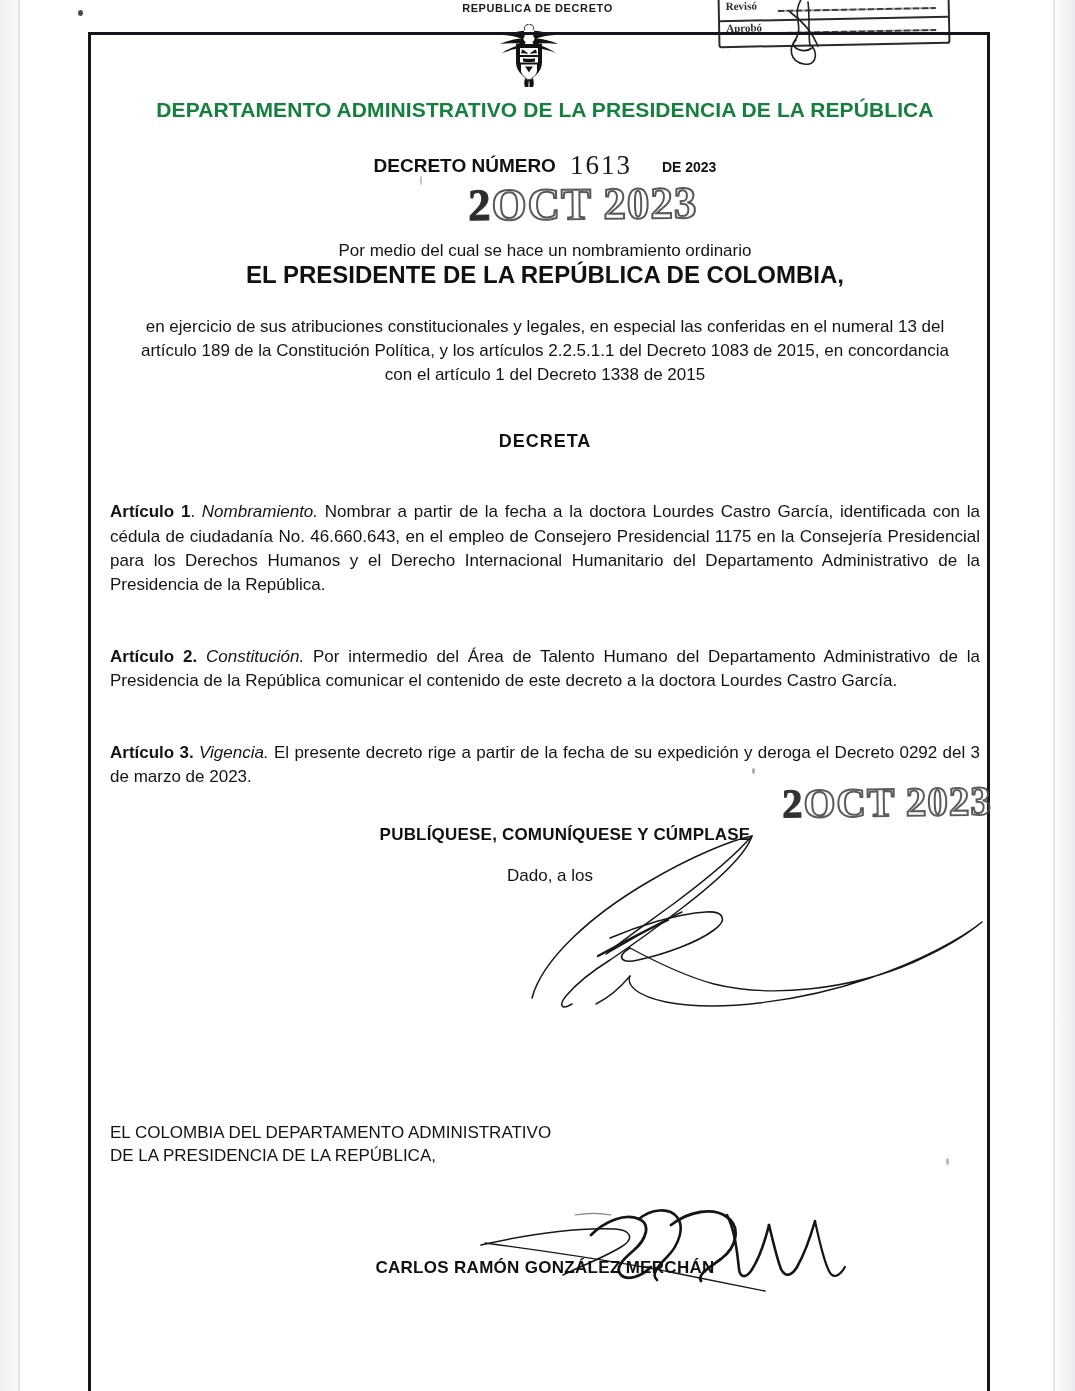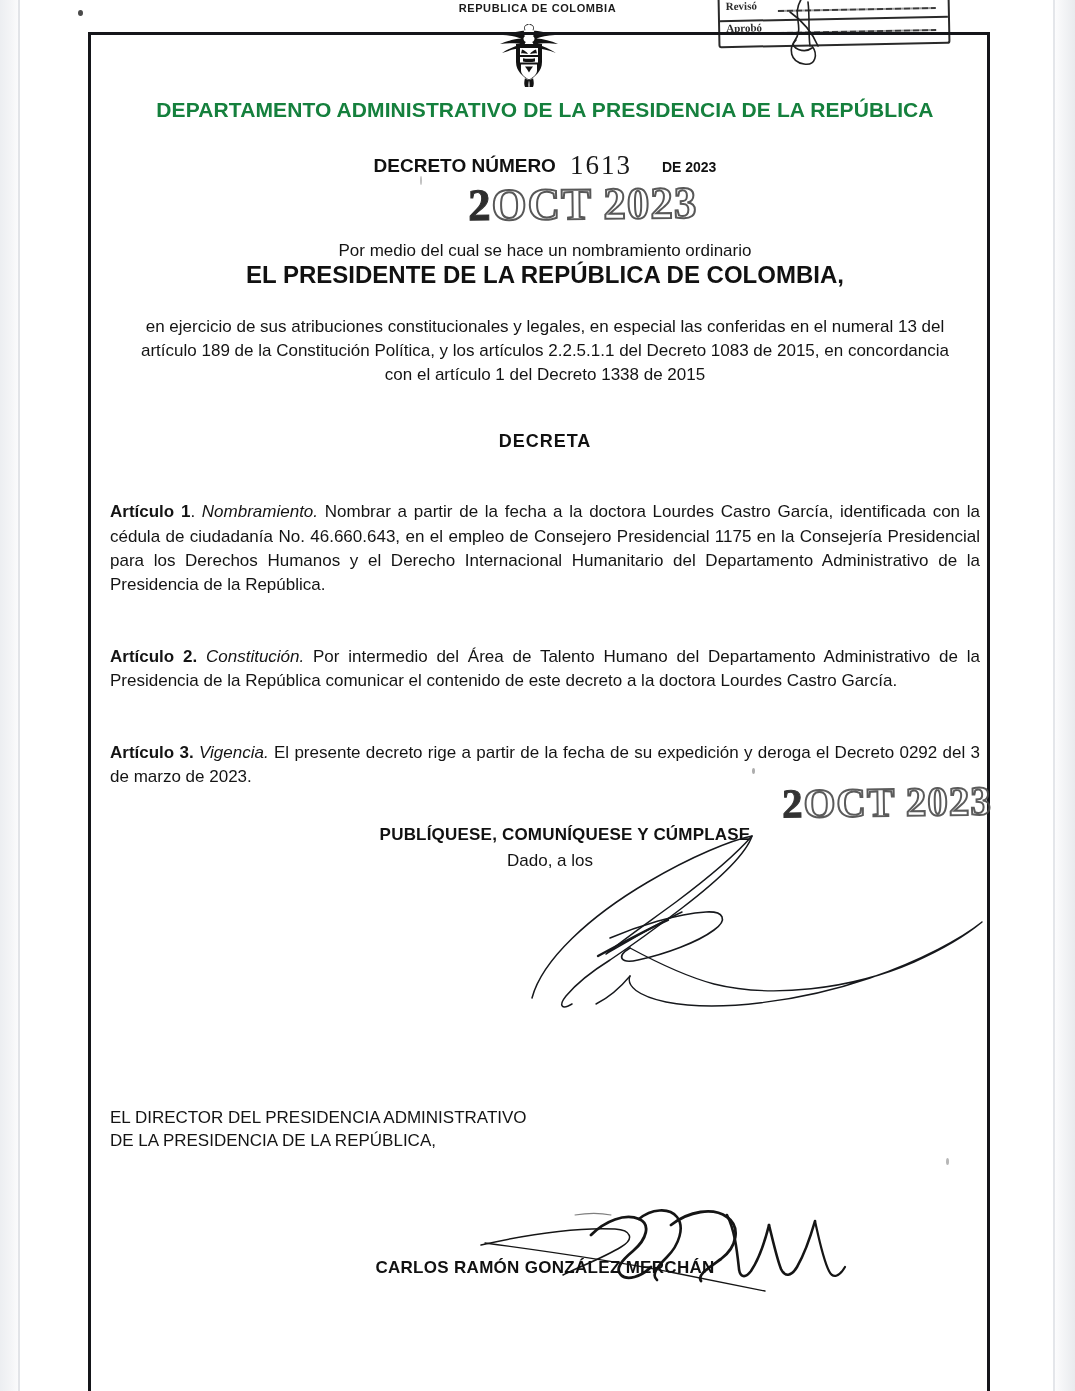--- a/index.html
+++ b/index.html
@@ -248,21 +248,21 @@
     position: relative;
   }
   .closing-formula {
     font-size: 17px;
     font-weight: 700;
     color: #111;
     letter-spacing: 0.2px;
     padding-left: 40px;
   }
   .closing-dado {
-    margin-top: 6px;
+    margin-top: 21px;
     font-size: 17px;
     color: #141414;
     padding-left: 10px;
   }
 
   
   #signature-president {
     position: absolute;
     left: 470px;
     top: 820px;
@@ -313,21 +313,21 @@
   <div class="edge-strip-left-seam"></div>
   <div class="edge-strip-right"></div>
   <div class="edge-strip-right-seam"></div>
 
   <div class="speck" style="left:78px;top:10px;width:5px;height:6px;"></div>
   <div class="speck" style="left:752px;top:768px;width:3px;height:6px;opacity:.45;"></div>
   <div class="speck" style="left:946px;top:1158px;width:3px;height:7px;opacity:.4;"></div>
   <div class="speck" style="left:420px;top:176px;width:2px;height:9px;opacity:.35;"></div>
 
   <div class="letterhead">
-    <div class="country-line">REPUBLICA DE COLOMBIA</div>
+    <div class="country-line">REPUBLICA DE DECRETO</div>
     <div class="rule-left"></div>
     <div class="rule-right"></div>
 
     <div class="crest">
       <svg viewBox="0 0 80 72" width="80" height="72" aria-hidden="true">
         <g fill="#121212">
 
           <path d="M40 6c-3 0-5 2-5 4 0 1 .5 2 1.3 2.6C30 13 22 15 14 17c8 .5 14 1.8 18.5 3.6C26 21 18 23 11 26c9-1 16-1 21.5.2C26 28 19 31 13 35c8-3 15-4.6 20.5-4.4-2 1.4-3.6 3-4.6 4.6 3-2 6.4-3.3 9.6-3.6v-2.2c-1.6-.4-2.8-1.6-2.8-3 0-1 .5-1.8 1.2-2.4-1.4-.6-2.4-1.8-2.4-3.2 0-1.2.7-2.2 1.7-2.8-1-.7-1.7-1.8-1.7-3 0-1.3.8-2.5 2-3.1-.5-.5-.8-1.2-.8-2 0-1.7 1.6-3 3.3-3z"></path>
           <path d="M40 6c3 0 5 2 5 4 0 1-.5 2-1.3 2.6C50 13 58 15 66 17c-8 .5-14 1.8-18.5 3.6C54 21 62 23 69 26c-9-1-16-1-21.5.2C54 28 61 31 67 35c-8-3-15-4.6-20.5-4.4 2 1.4 3.6 3 4.6 4.6-3-2-6.4-3.3-9.6-3.6v-2.2c1.6-.4 2.8-1.6 2.8-3 0-1-.5-1.8-1.2-2.4 1.4-.6 2.4-1.8 2.4-3.2 0-1.2-.7-2.2-1.7-2.8 1-.7 1.7-1.8 1.7-3 0-1.3-.8-2.5-2-3.1.5-.5.8-1.2.8-2 0-1.7-1.6-3-3.3-3z"></path>
 
@@ -401,21 +401,21 @@
     <p class="article">
       <span class="art-label">Artículo 3.</span><span> </span><span class="art-topic">Vigencia.</span><span> El presente decreto rige a partir de la fecha de su expedición y deroga el Decreto 0292 del 3 de marzo de 2023.</span>
     </p>
 
     <div class="closing-block">
       <div class="closing-formula">PUBLÍQUESE, COMUNÍQUESE Y CÚMPLASE</div>
       <div class="closing-dado">Dado, a los</div>
     </div>
 
     <div class="director-title">
-      <div>EL DIRECTOR DEL PRESIDENCIA ADMINISTRATIVO</div>
+      <div>EL COLOMBIA DEL DEPARTAMENTO ADMINISTRATIVO</div>
       <div>DE LA PRESIDENCIA DE LA REPÚBLICA,</div>
     </div>
   </div>
 
   <svg id="signature-president" viewBox="0 0 520 210" aria-hidden="true">
     <g fill="none" stroke="#16181c" stroke-linecap="round" stroke-linejoin="round">
       <path stroke-width="1.5" d="M62 178 C 72 140, 120 96, 178 62 C 222 36, 262 20, 282 16 C 268 32, 238 58, 206 82 C 176 104, 150 122, 136 134 C 150 126, 186 104, 212 92"></path>
       <path stroke-width="1.5" d="M282 16 C 276 34, 246 62, 212 88 C 186 108, 158 128, 140 140 C 124 150, 106 164, 96 176 C 88 186, 92 190, 102 184"></path>
       <path stroke-width="2.4" d="M128 136 C 150 124, 176 110, 198 100"></path>
       <path stroke-width="1.6" d="M140 118 C 168 106, 206 94, 236 92 C 254 91, 258 100, 244 110 C 228 122, 196 134, 168 140 C 150 144, 146 136, 160 128"></path>

